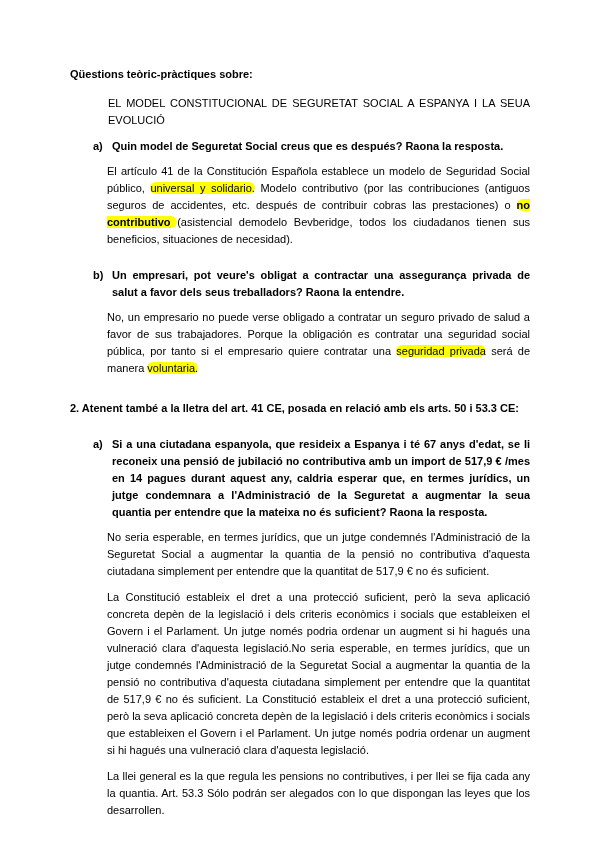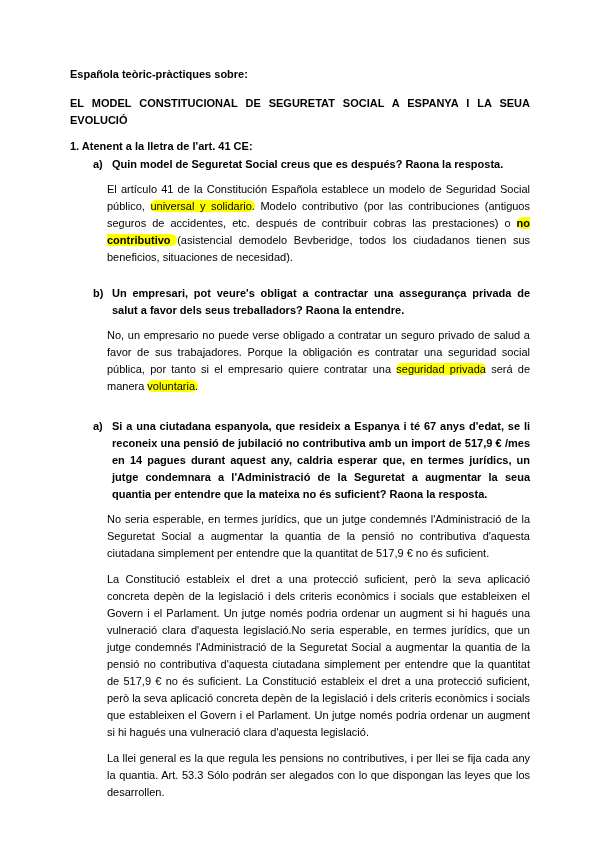--- a/index.html
+++ b/index.html
@@ -17,23 +17,24 @@
     width: 600px;
     height: 848px;
     background: #ffffff;
     padding: 66px 70px 0 70px;
   }
   .intro {
     font-weight: bold;
     margin-bottom: 12px;
   }
   .doc-title {
-    font-weight: bold;
+    font-weight: normal;
     text-align: justify;
     margin-bottom: 9px;
+    margin-left: 38px;
   }
   .q-heading {
     font-weight: bold;
     text-align: justify;
   }
   .qa-item {
     display: flex;
     margin-left: 23px;
     margin-top: 1px;
   }
@@ -55,26 +56,25 @@
   .answer p { margin-top: 8px; margin-bottom: 9px; }
   .section-2 { margin-top: 23px; }
   .hl { background: #ffff00; border-radius: 6px; }
   .b { font-weight: bold; }
 </style>
 </head>
 <body>
 
 <div class="page">
 
-  <div class="intro">Española teòric-pràctiques sobre:</div>
+  <div class="intro">Qüestions teòric-pràctiques sobre:</div>
 
   <div class="doc-title">EL MODEL CONSTITUCIONAL DE SEGURETAT SOCIAL A ESPANYA I LA SEUA EVOLUCIÓ</div>
 
   <div>
-    <div class="q-heading">1. Atenent a la lletra de l'art. 41 CE:</div>
 
     <div class="qa-item">
       <span class="qa-label">a)</span>
       <span class="qa-question">Quin model de Seguretat Social creus que es después? Raona la resposta.</span>
     </div>
 
     <div class="answer">
       <p><span>El artículo 41 de la Constitución Española establece un modelo de Seguridad Social público, </span><span class="hl">universal y solidario.</span><span> Modelo contributivo (por las contribuciones (antiguos seguros de accidentes, etc. después de contribuir cobras las prestaciones) o </span><span class="hl b">no contributivo </span><span>(asistencial demodelo Bevberidge, todos los ciudadanos tienen sus beneficios, situaciones de necesidad).</span></p>
     </div>
 
@@ -82,20 +82,21 @@
       <span class="qa-label">b)</span>
       <span class="qa-question">Un empresari, pot veure's obligat a contractar una assegurança privada de salut a favor dels seus treballadors? Raona la entendre.</span>
     </div>
 
     <div class="answer">
       <p><span>No, un empresario no puede verse obligado a contratar un seguro privado de salud a favor de sus trabajadores. Porque la obligación es contratar una seguridad social pública, por tanto si el empresario quiere contratar una </span><span class="hl">seguridad privada</span><span> será de manera </span><span class="hl">voluntaria.</span></p>
     </div>
   </div>
 
   <div class="section-2">
+    <div class="q-heading">2. Atenent també a la lletra del art. 41 CE, posada en relació amb els arts. 50 i 53.3 CE:</div>
 
     <div class="qa-item spaced">
       <span class="qa-label">a)</span>
       <span class="qa-question">Si a una ciutadana espanyola, que resideix a Espanya i té 67 anys d'edat, se li reconeix una pensió de jubilació no contributiva amb un import de 517,9 € /mes en 14 pagues durant aquest any, caldria esperar que, en termes jurídics, un jutge condemnara a l'Administració de la Seguretat a augmentar la seua quantia per entendre que la mateixa no és suficient? Raona la resposta.</span>
     </div>
 
     <div class="answer">
       <p><span>No seria esperable, en termes jurídics, que un jutge condemnés l'Administració de la Seguretat Social a augmentar la quantia de la pensió no contributiva d'aquesta ciutadana simplement per entendre que la quantitat de 517,9 € no és suficient.</span></p>
       <p><span>La Constitució estableix el dret a una protecció suficient, però la seva aplicació concreta depèn de la legislació i dels criteris econòmics i socials que estableixen el Govern i el Parlament. Un jutge només podria ordenar un augment si hi hagués una vulneració clara d'aquesta legislació.No seria esperable, en termes jurídics, que un jutge condemnés l'Administració de la Seguretat Social a augmentar la quantia de la pensió no contributiva d'aquesta ciutadana simplement per entendre que la quantitat de 517,9 € no és suficient. La Constitució estableix el dret a una protecció suficient, però la seva aplicació concreta depèn de la legislació i dels criteris econòmics i socials que estableixen el Govern i el Parlament. Un jutge només podria ordenar un augment si hi hagués una vulneració clara d'aquesta legislació.</span></p>
       <p><span>La llei general es la que regula les pensions no contributives, i per llei se fija cada any la quantia. Art. 53.3 Sólo podrán ser alegados con lo que dispongan las leyes que los desarrollen.</span></p>

